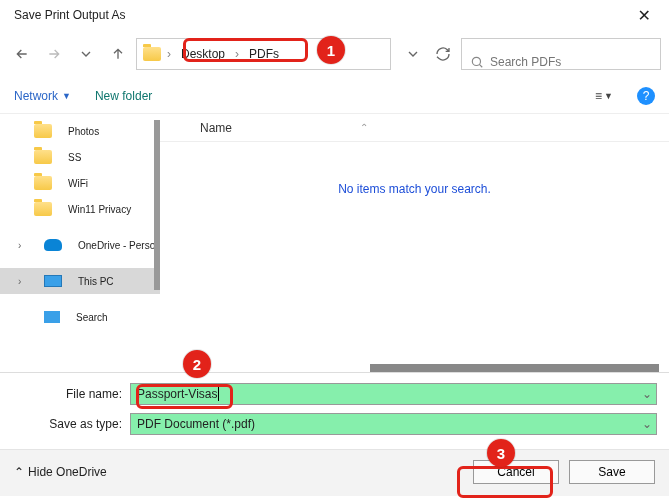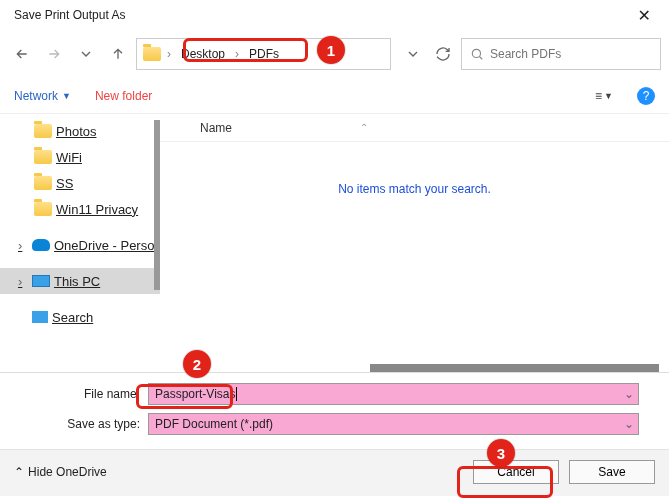--- a/index.html
+++ b/index.html
@@ -12,58 +12,58 @@
 .navrow { display: flex; align-items: center; height: 48px; padding: 0 8px; gap: 4px; }
 .navbtn { width: 28px; height: 28px; display: flex; align-items: center; justify-content: center; color: #666; background: none; border: none; cursor: pointer; }
 .navbtn.disabled { color: #bbb; cursor: default; }
 .navbtn svg { width: 16px; height: 16px; stroke: currentColor; }
 
 .addrbar { flex: 1; height: 32px; border: 1px solid #ccc; display: flex; align-items: center; padding: 0 6px; gap: 6px; position: relative; }
 .crumb { font-size: 12px; padding: 2px 4px; }
 .crumb-sep { color: #888; }
 
 .addr-actions { display: flex; align-items: center; gap: 2px; margin-left: 4px; }
-.searchbox { width: 200px; height: 32px; border: 1px solid #ccc; display: flex; align-items: center; padding: 0 8px; gap: 6px; color: #888; }
+.searchbox { width: 200px; height: 32px; border: 1px solid #ccc; display: flex; align-items: flex-end; padding: 0 8px; gap: 6px; color: #888; }
 .searchbox input { border: none; outline: none; flex: 1; font-size: 12px; color: #333; }
 
 .toolbar { display: flex; align-items: center; height: 36px; padding: 0 14px; gap: 24px; border-bottom: 1px solid #eee; }
 .org { color: #2b66c7; cursor: pointer; display: flex; align-items: center; gap: 4px; }
-.newf { color: #ef4444; cursor: pointer; }
+.newf { color: #0f766e; cursor: pointer; }
 .toolbar-spacer { flex: 1; }
 .viewbtn { color: #444; display: flex; align-items: center; gap: 2px; cursor: pointer; }
 .help { width: 18px; height: 18px; border-radius: 50%; background: #1e90ff; color: #fff; display: flex; align-items: center; justify-content: center; font-size: 12px; cursor: pointer; }
 
 .body { display: flex; height: 258px; }
 .side { width: 160px; border-right: 0; position: relative; overflow: hidden; }
 .side-scroll { position: absolute; right: 0; top: 6px; width: 6px; height: 170px; background: #999; }
 .tree { padding: 4px 0; }
-.tree-item { display: flex; align-items: center; gap: 4px; height: 26px; padding-left: 34px; cursor: pointer; font-size: 13px; text-decoration: underline; }
+.tree-item { display: flex; align-items: center; gap: 16px; height: 26px; padding-left: 34px; cursor: pointer; font-size: 10px; }
 .tree-item.top { padding-left: 18px; }
 .tree-item .exp { width: 10px; color: #666; }
 .ficon { width: 18px; height: 14px; }
 .ficon.folder { background: linear-gradient(#ffe08a,#f7c948); border-radius: 2px; position: relative; }
 .ficon.folder::before { content: ""; position: absolute; top: -3px; left: 0; width: 8px; height: 3px; background: #f7c948; border-radius: 1px 1px 0 0; }
 .ficon.cloud { width: 18px; height: 12px; background: #0a84d6; border-radius: 6px 6px 4px 4px; }
 .ficon.pc { width: 18px; height: 12px; background: #3aa0e8; border: 1px solid #2478b8; }
 .ficon.net { width: 16px; height: 12px; background: #3aa0e8; }
 .tree-item.sel { background: #d8d8d8; }
 
 .content { flex: 1; position: relative; }
 .cols { display: flex; height: 28px; align-items: center; border-bottom: 1px solid #eee; padding-left: 40px; font-size: 12px; color: #333; }
 .col-name { flex: 1; display: flex; align-items: center; gap: 8px; }
 .col-name .sort { color: #999; font-size: 10px; margin-left: 120px; }
 .col-date { width: 150px; border-left: 1px solid #eee; padding-left: 8px; }
 .empty { text-align: center; color: #1d4ed8; padding-top: 40px; font-size: 12px; }
 
 .hscroll { position: absolute; bottom: 0; left: 210px; right: 10px; height: 8px; background: #888; }
 
-.formarea { border-top: 1px solid #ddd; padding: 10px 30px 6px; background: #fff; }
+.formarea { border-top: 1px solid #ddd; padding: 10px 12px 6px; background: #fff; }
 .formrow { display: flex; align-items: center; margin-bottom: 8px; gap: 8px; }
 .formrow label { width: 110px; text-align: right; font-size: 12px; }
-.formrow .field { flex: 1; height: 22px; border: 1px solid #999; padding: 0 6px; display: flex; align-items: center; font-size: 12px; position: relative; background: #f9a8d4; }
+.formrow .field { flex: 1; height: 22px; border: 1px solid #999; padding: 0 6px; display: flex; align-items: center; font-size: 12px; position: relative; background: #86efac; }
 .formrow .field .dd { position: absolute; right: 4px; color: #666; }
 
 .footer { display: flex; align-items: center; padding: 10px 14px 12px; gap: 10px; background: #f3f3f3; border-top: 1px solid #e4e4e4; }
 .hidef { display: flex; align-items: center; gap: 4px; cursor: pointer; }
 .footer-spacer { flex: 1; }
 .btn { width: 86px; height: 24px; border: 1px solid #999; background: #fafafa; cursor: pointer; font-size: 12px; }
 
 .callout { position: absolute; width: 28px; height: 28px; background: #e2231a; border: 3px solid #e2231a; border-radius: 50%; color: #fff; font-weight: bold; font-size: 15px; display: flex; align-items: center; justify-content: center; z-index: 50; box-shadow: 0 0 0 1px rgba(0,0,0,.1); }
 .redbox { position: absolute; border: 3px solid #e2231a; border-radius: 6px; z-index: 40; pointer-events: none; }
 
@@ -150,25 +150,25 @@
 
 <div class="body">
   <div class="side">
     <div class="tree">
       <div class="tree-item">
           <span class="ficon folder"></span>
           <span>Photos</span>
         </div>
       <div class="tree-item">
           <span class="ficon folder"></span>
+          <span>SS</span>
+        </div>
+      <div class="tree-item">
+          <span class="ficon folder"></span>
           <span>WiFi</span>
-        </div>
-      <div class="tree-item">
-          <span class="ficon folder"></span>
-          <span>SS</span>
         </div>
       <div class="tree-item">
           <span class="ficon folder"></span>
           <span>Win11 Privacy</span>
         </div>
       <div style="height:10px"></div>
       <div class="tree-item top">
           <span class="exp">›</span>
           <span class="ficon cloud"></span>
           <span>OneDrive - Perso</span>

